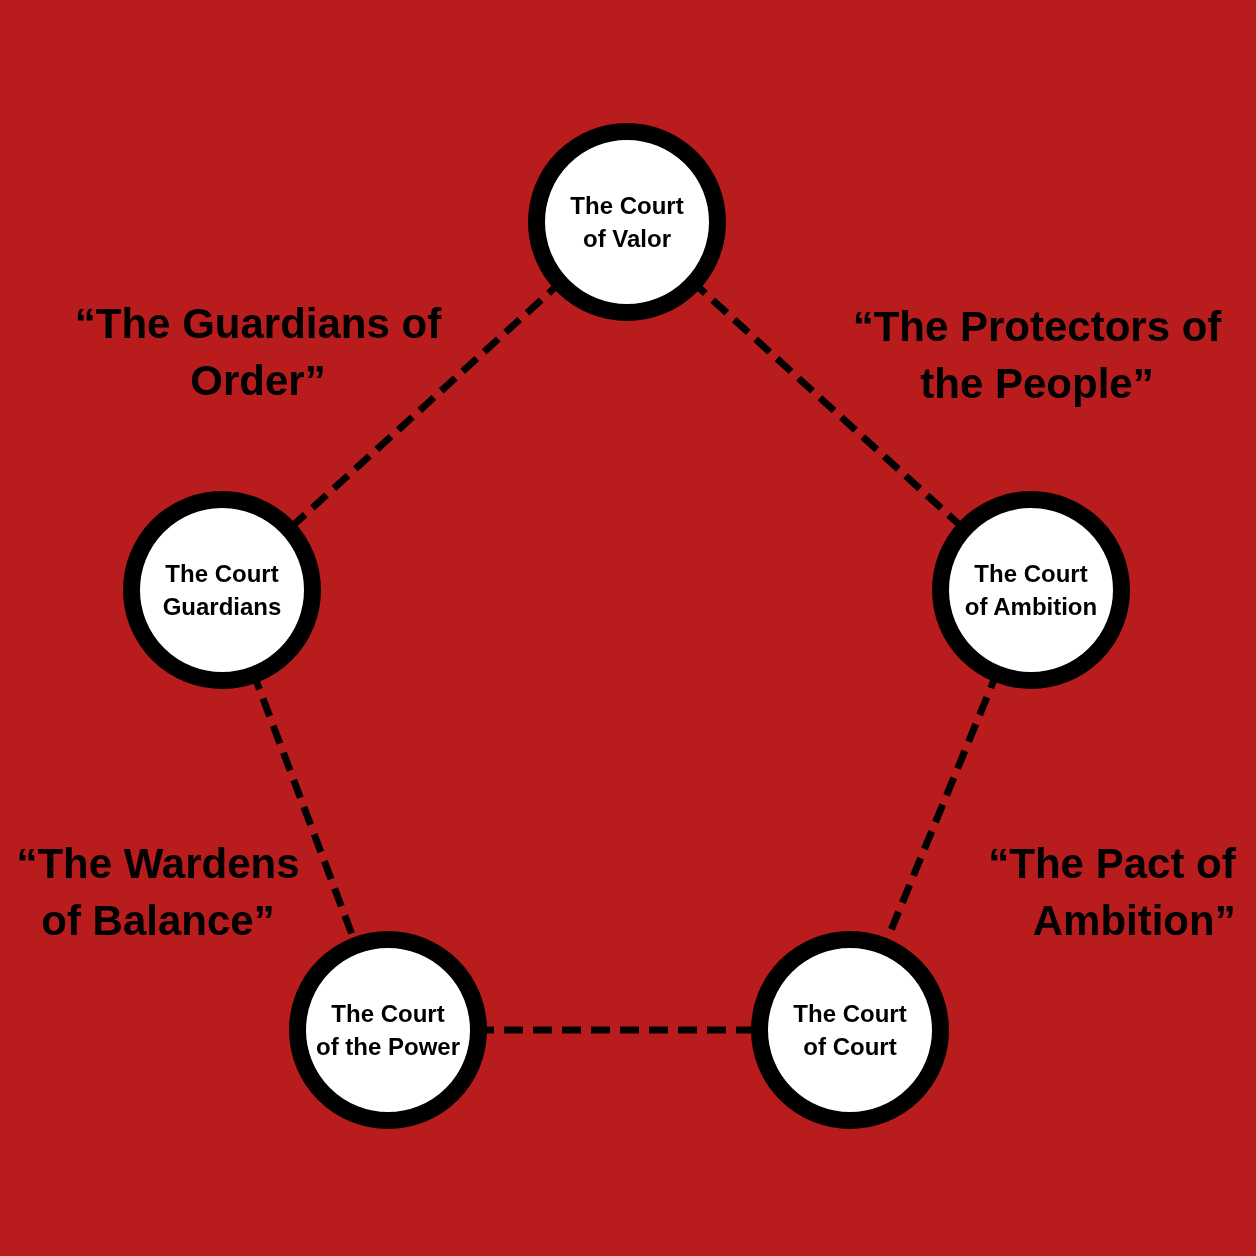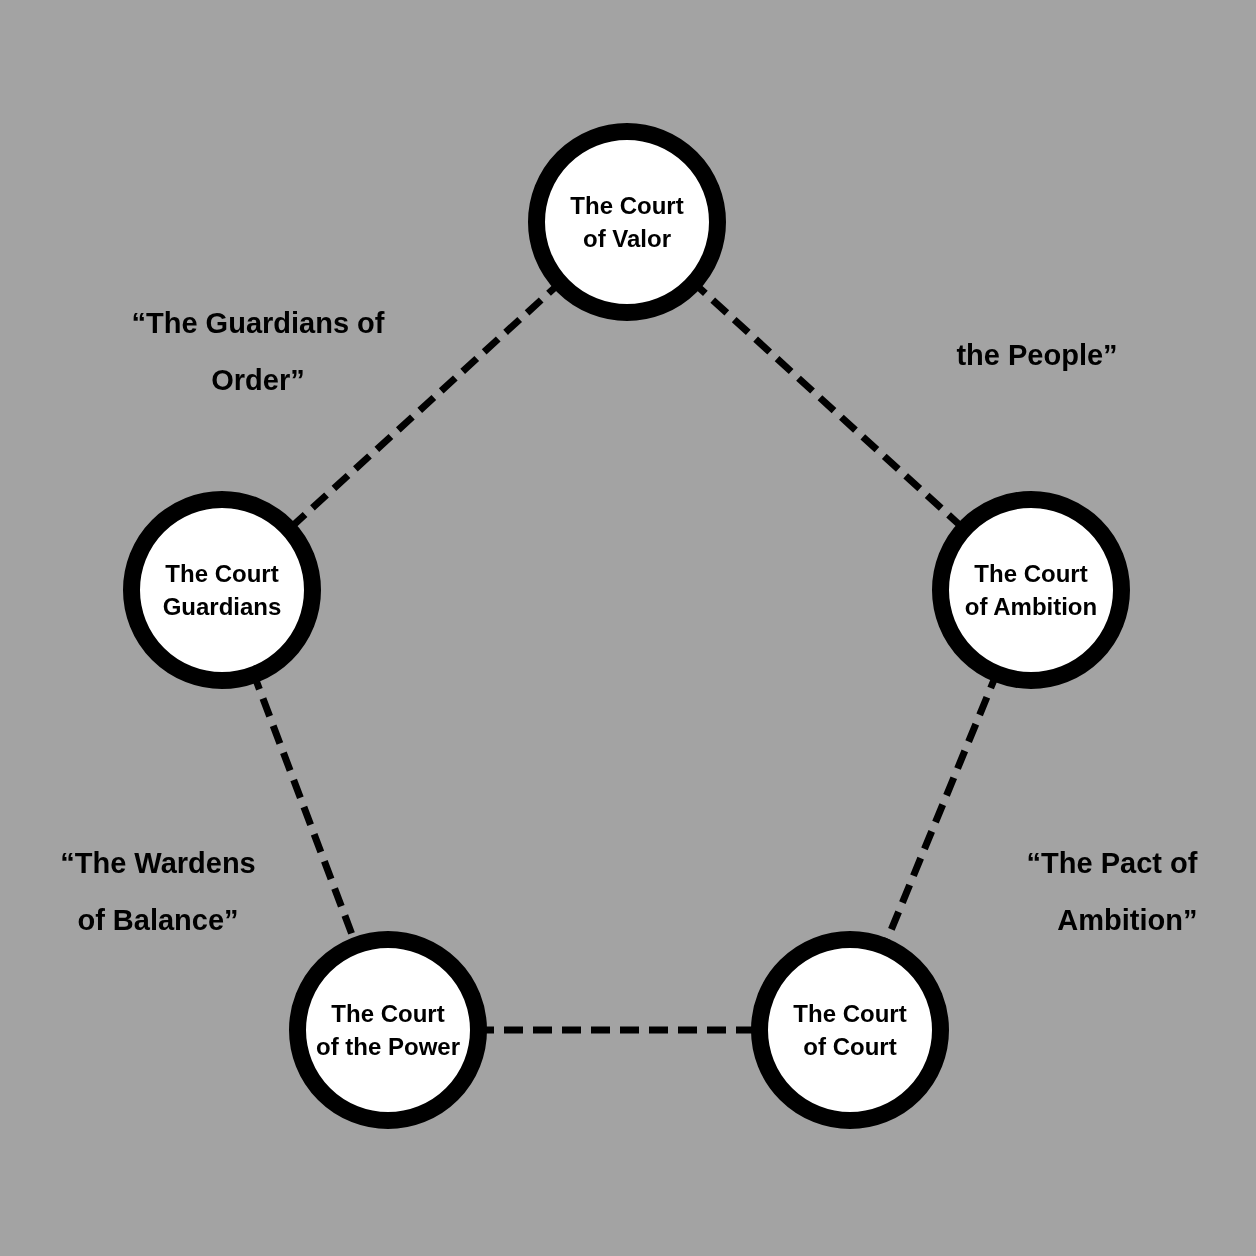--- a/index.html
+++ b/index.html
@@ -9,21 +9,21 @@
   body {
     width: 1256px;
     height: 1256px;
     background: #ffffff;
     font-family: "Liberation Sans", sans-serif;
   }
   .canvas {
     position: relative;
     width: 1256px;
     height: 1256px;
-    background: #a3a3a3;
+    background: #b91c1c;
     overflow: hidden;
   }
   .edges-layer {
     position: absolute;
     left: 0;
     top: 0;
   }
   .edge {
     stroke: #000000;
     stroke-width: 7;
@@ -53,21 +53,21 @@
     white-space: nowrap;
   }
   .edge-label {
     position: absolute;
     transform: translate(-50%, -50%);
     text-align: center;
     color: #000000;
   }
   .edge-label-line {
     display: block;
-    font-size: 29px;
+    font-size: 42px;
     font-weight: 700;
     line-height: 57px;
     white-space: nowrap;
   }
   .edge-label-line:empty {
     display: none;
   }
 </style>
 </head>
 <body>
@@ -106,20 +106,21 @@
     <span class="node-line">The Court</span>
     <span class="node-line">of Court</span>
   </div>
 
   <div class="edge-label" style="left:258px; top:352px;">
     <span class="edge-label-line">“The Guardians of</span>
     <span class="edge-label-line">Order”</span>
   </div>
 
   <div class="edge-label" style="left:1037px; top:355px;">
+    <span class="edge-label-line">“The Protectors of</span>
     <span class="edge-label-line">the People”</span>
   </div>
 
   <div class="edge-label" style="left:158px; top:892px;">
     <span class="edge-label-line">“The Wardens</span>
     <span class="edge-label-line">of Balance”</span>
   </div>
 
   <div class="edge-label" style="left:1112px; top:892px;text-align:right;">
     <span class="edge-label-line">“The Pact of</span>

